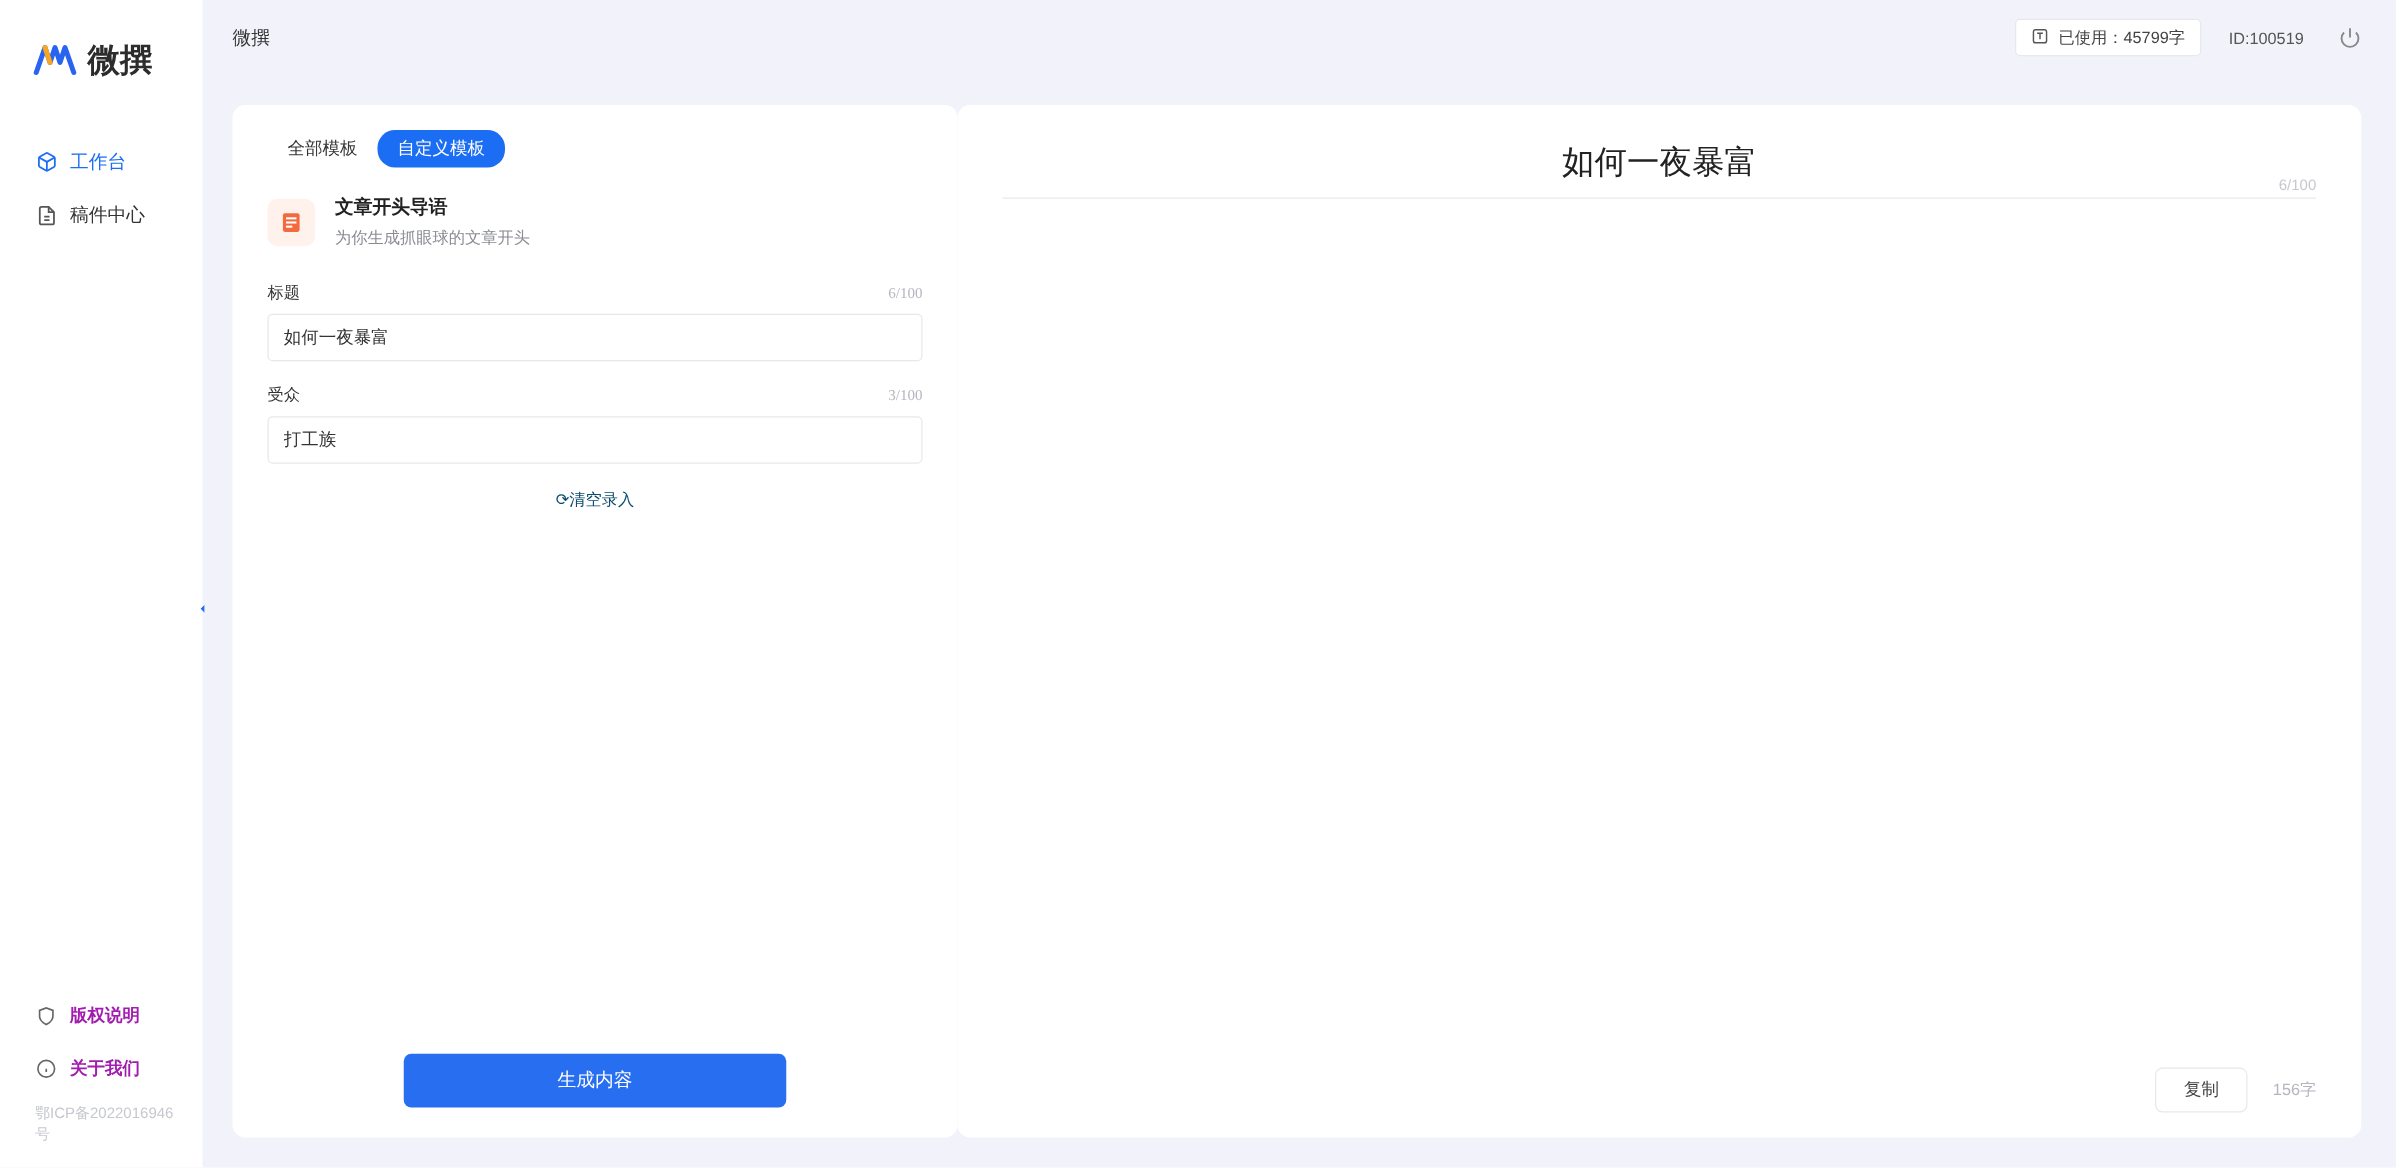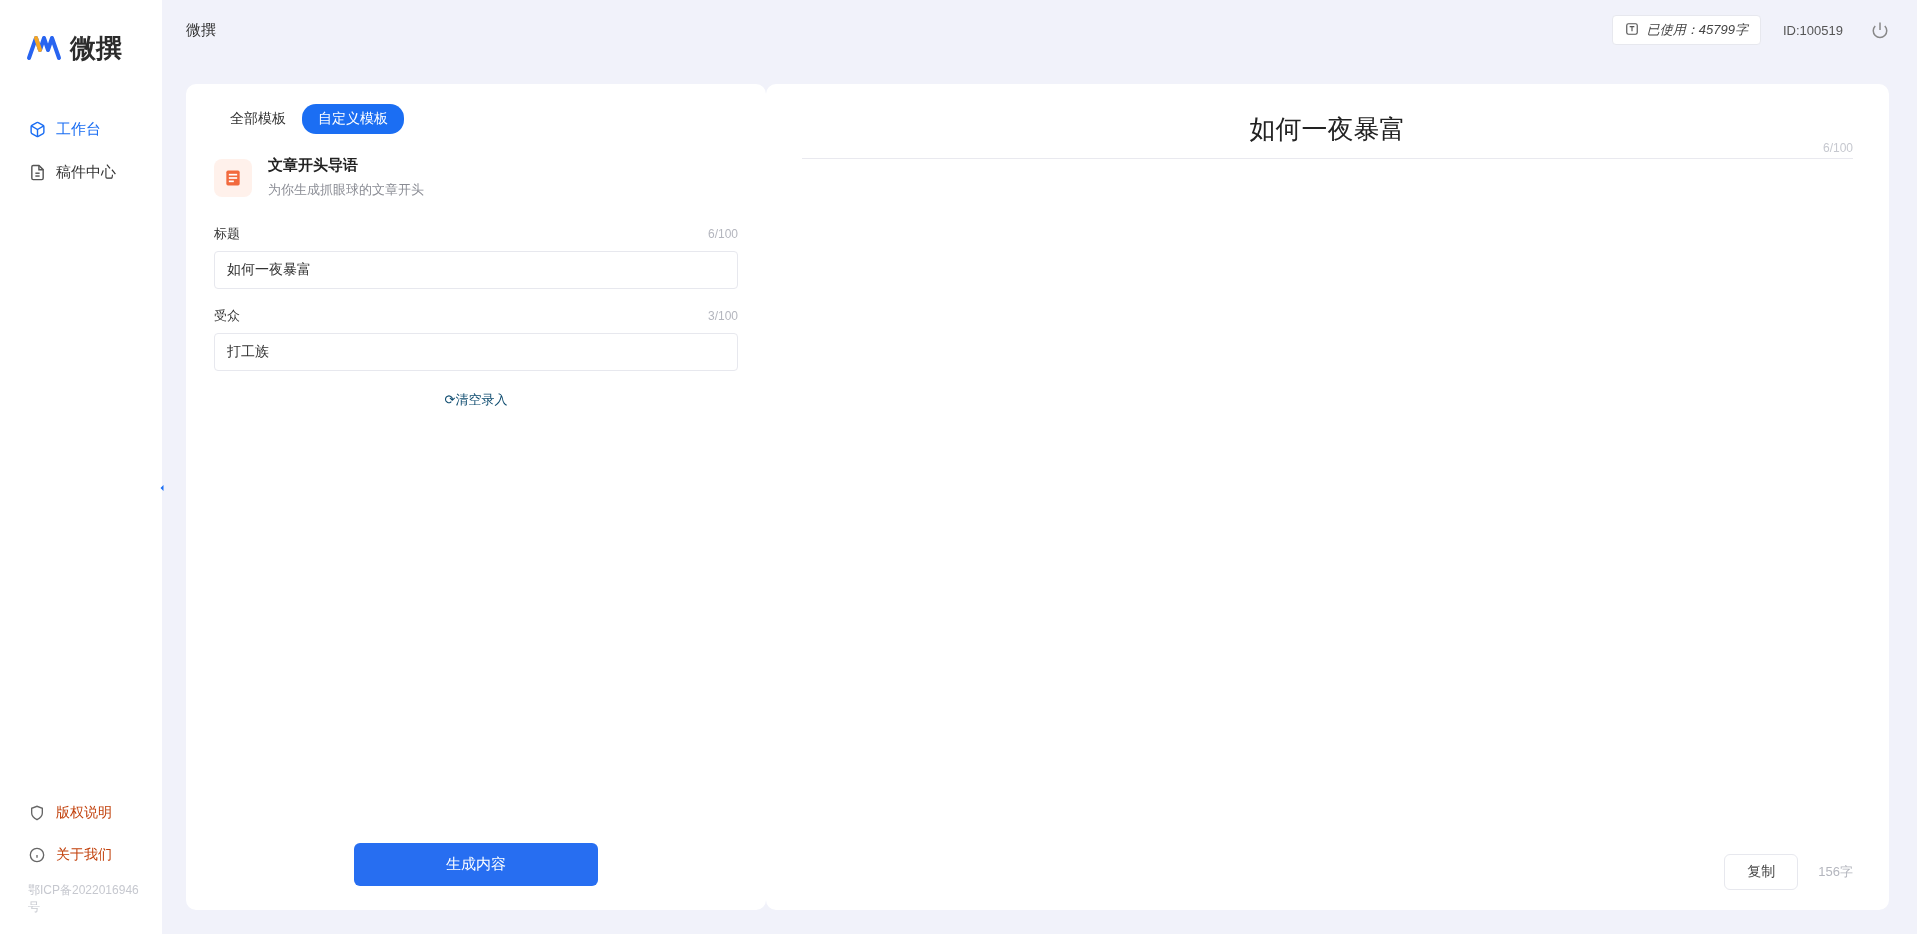--- a/index.html
+++ b/index.html
@@ -62,21 +62,22 @@
       margin-right: 10px;
       display: flex;
       align-items: center;
       justify-content: center;
     }
     .sidebar-footer {
       padding-bottom: 12px;
     }
     .sidebar-footer .nav-item {
       font-size: 14px;
-      color: #c2410c;
+      color: #a21caf;
+      font-weight: bold;
     }
     .sidebar-icp {
       padding: 6px 20px 6px 28px;
       font-size: 12px;
       color: #c6c8cf;
     }
     .collapse-handle {
       position: absolute;
       left: 156px;
       top: 480px;
@@ -105,21 +106,20 @@
     .usage-chip {
       display: flex;
       align-items: center;
       background: #fff;
       border: 1px solid #e7e8ee;
       border-radius: 4px;
       padding: 5px 12px;
       font-size: 13px;
       color: #444;
       margin-right: 22px;
-      font-style: italic;
     }
     .usage-chip .icon {
       width: 16px;
       height: 16px;
       margin-right: 6px;
     }
     .header-id {
       font-size: 13px;
       color: #555;
       margin-right: 28px;
@@ -193,20 +193,21 @@
     .form {
       margin-top: 26px;
     }
     .field-label-row {
       display: flex;
       justify-content: space-between;
       align-items: center;
       font-size: 13px;
       color: #333;
       margin-bottom: 8px;
+      font-family: Liberation Serif, serif;
     }
     .field-counter {
       font-size: 12px;
       color: #b4b6be;
     }
     .input {
       width: 100%;
       border: 1px solid #e7e8ee;
       border-radius: 4px;
       padding: 10px 12px;
@@ -217,21 +218,21 @@
     }
     .clear-hint {
       text-align: center;
       font-size: 13px;
       color: #0c4a6e;
       margin-top: 2px;
     }
     .generate-btn {
       margin-top: auto;
       align-self: center;
-      width: 244px;
+      width: 306px;
       padding: 12px 0;
       background: #276ef1;
       color: #fff;
       border: none;
       border-radius: 6px;
       font-size: 15px;
       cursor: pointer;
     }
     .panel-right {
       flex: 1;

